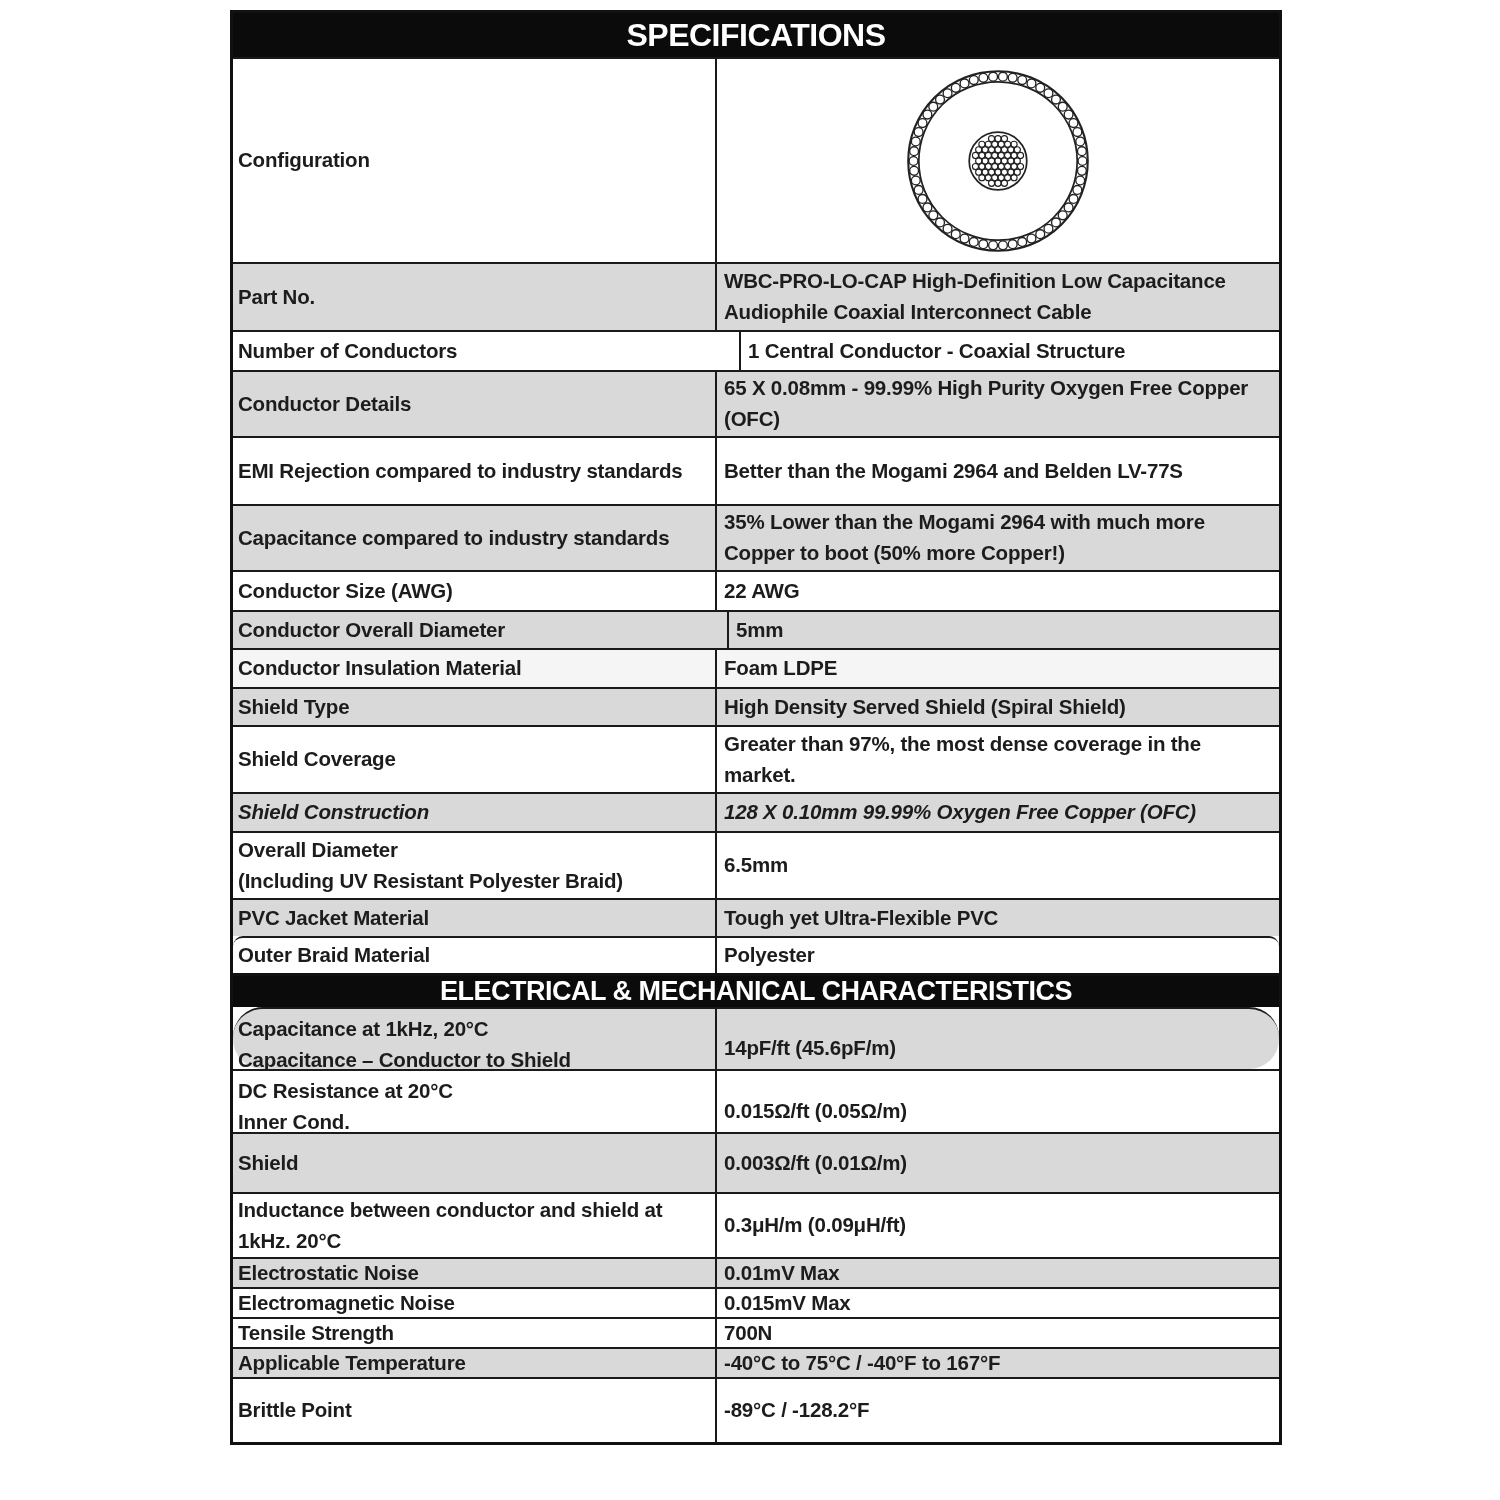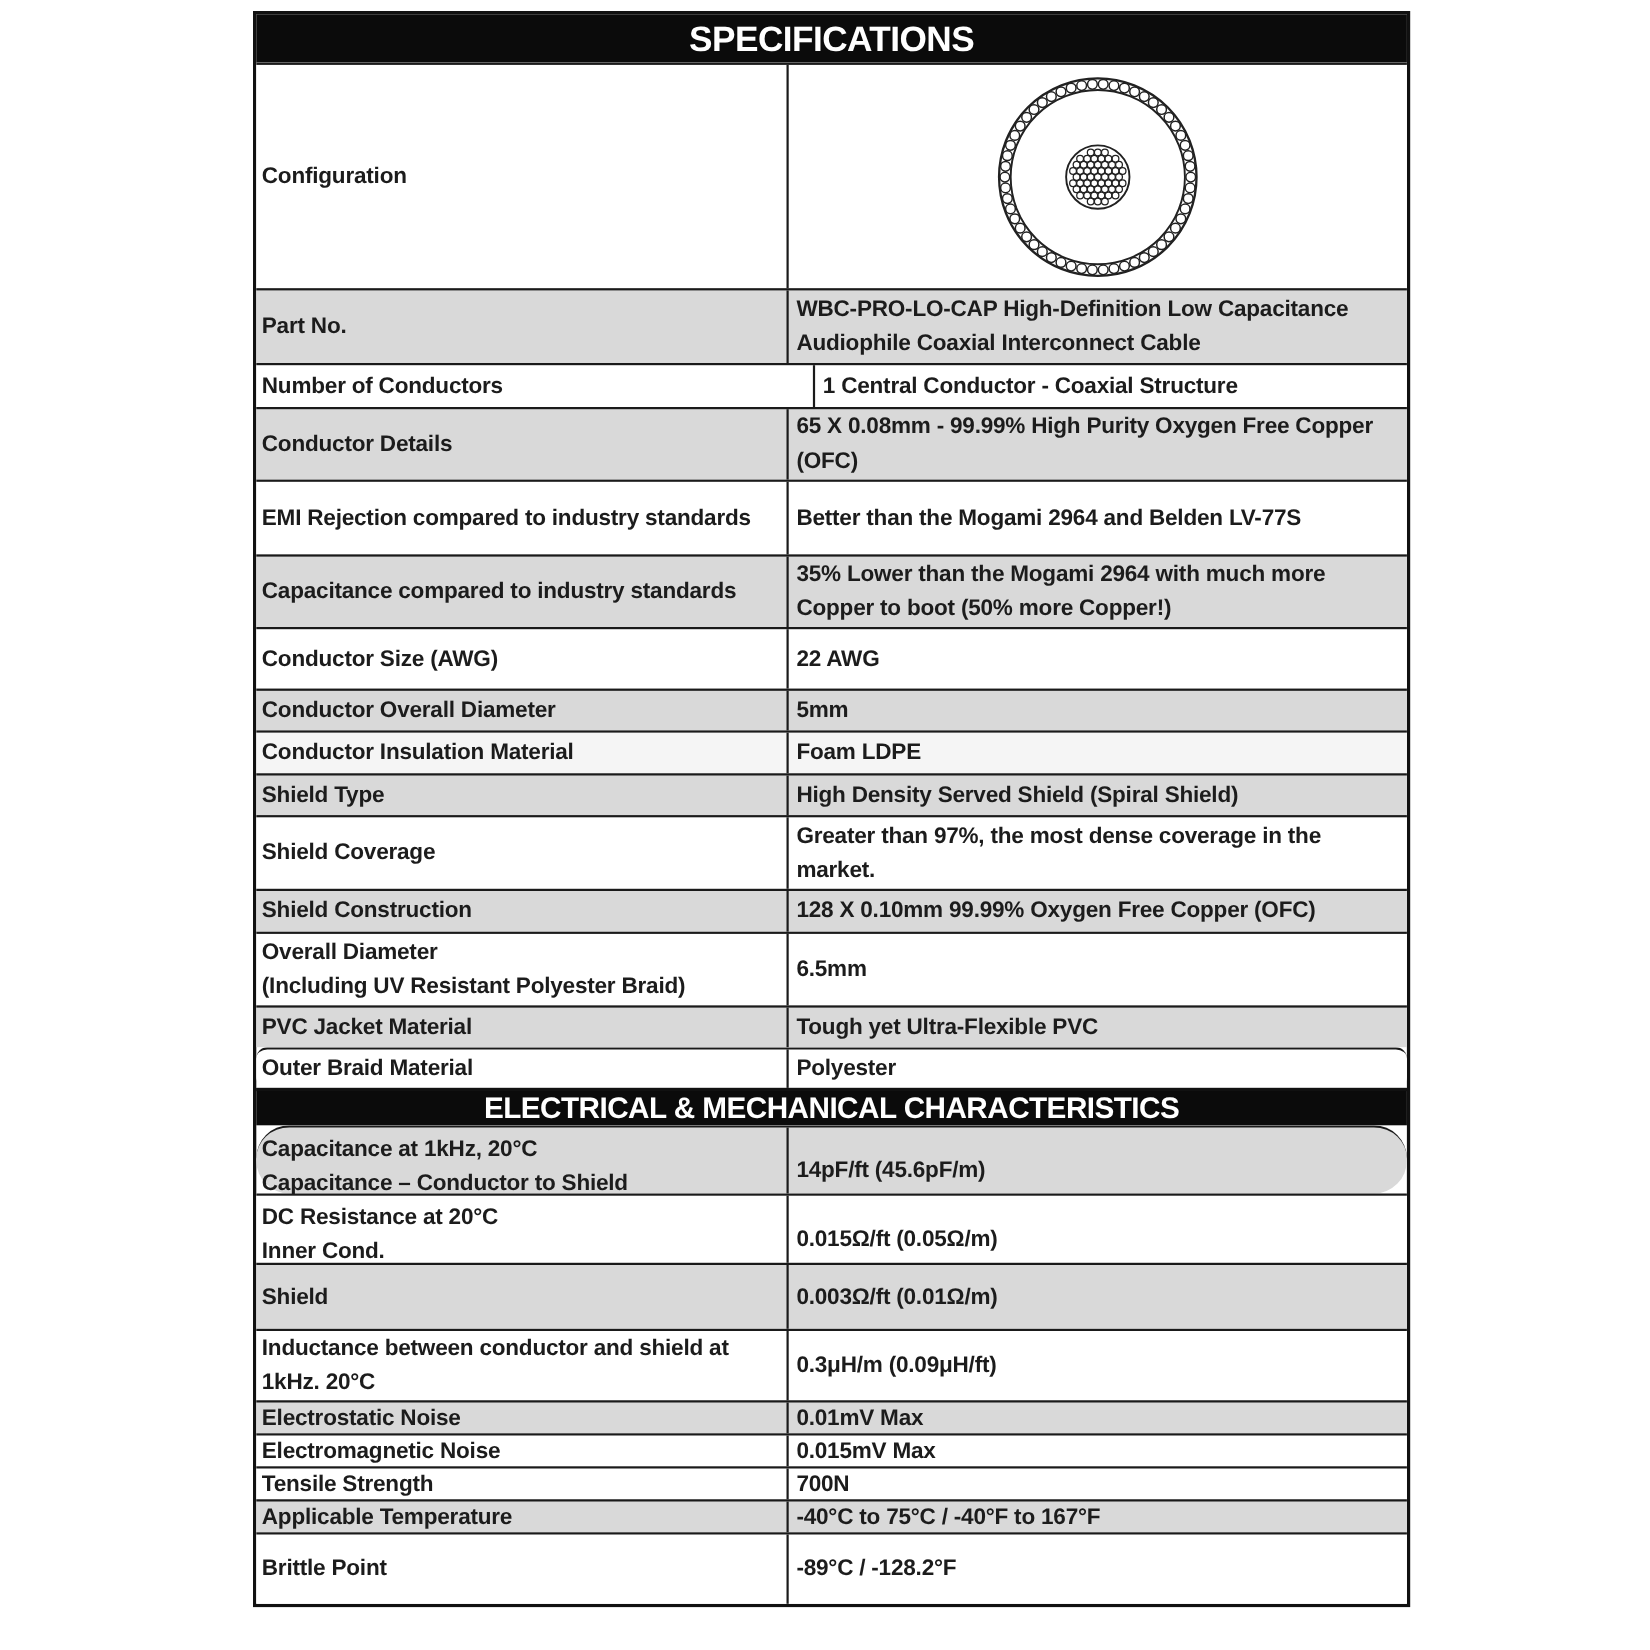--- a/index.html
+++ b/index.html
@@ -194,61 +194,61 @@
       </div>
     </div>
     <div class="row bg-gray" style="height: 66px;">
       <div class="cell label">
         <span>Capacitance compared to industry standards</span>
       </div>
       <div class="cell value">
         <span>35% Lower than the Mogami 2964 with much more Copper to boot (50% more Copper!)</span>
       </div>
     </div>
-    <div class="row bg-white" style="height: 56px;">
+    <div class="row bg-white" style="height: 40px;">
       <div class="cell label">
         <span>Conductor Size (AWG)</span>
       </div>
       <div class="cell value">
         <span>22 AWG</span>
       </div>
     </div>
+    <div class="row bg-gray" style="height: 38px; gap: 12px;">
+      <div class="cell label">
+        <span>Conductor Overall Diameter</span>
+      </div>
+      <div class="cell value">
+        <span>5mm</span>
+      </div>
+    </div>
+    <div class="row bg-light" style="height: 39px;">
+      <div class="cell label">
+        <span>Conductor Insulation Material</span>
+      </div>
+      <div class="cell value">
+        <span>Foam LDPE</span>
+      </div>
+    </div>
     <div class="row bg-gray" style="height: 38px;">
       <div class="cell label">
-        <span>Conductor Overall Diameter</span>
-      </div>
-      <div class="cell value">
-        <span>5mm</span>
-      </div>
-    </div>
-    <div class="row bg-light" style="height: 39px;">
-      <div class="cell label">
-        <span>Conductor Insulation Material</span>
-      </div>
-      <div class="cell value">
-        <span>Foam LDPE</span>
-      </div>
-    </div>
-    <div class="row bg-gray" style="height: 38px;">
-      <div class="cell label">
         <span>Shield Type</span>
       </div>
       <div class="cell value">
         <span>High Density Served Shield (Spiral Shield)</span>
       </div>
     </div>
     <div class="row bg-white" style="height: 67px;">
       <div class="cell label">
         <span>Shield Coverage</span>
       </div>
       <div class="cell value">
         <span>Greater than 97%, the most dense coverage in the market.</span>
       </div>
     </div>
-    <div class="row bg-gray" style="height: 39px;">
+    <div class="row bg-gray" style="height: 39px; font-style: italic;">
       <div class="cell label">
         <span>Shield Construction</span>
       </div>
       <div class="cell value">
         <span>128 X 0.10mm 99.99% Oxygen Free Copper (OFC)</span>
       </div>
     </div>
     <div class="row bg-white" style="height: 67px;">
       <div class="cell label">
         <span>Overall Diameter</span>

